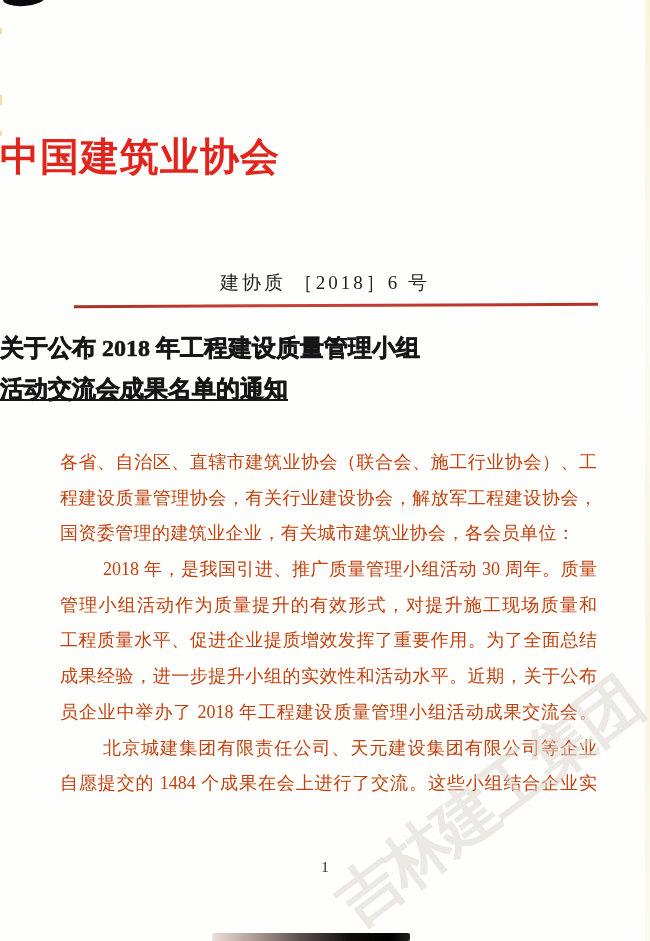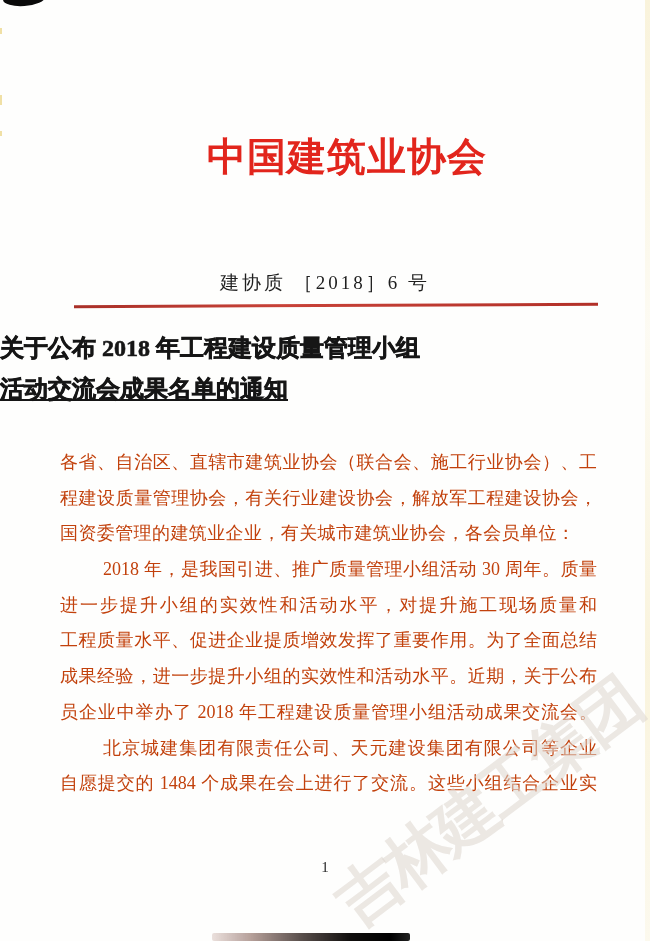--- a/index.html
+++ b/index.html
@@ -9,25 +9,23 @@
     height: 941px;
     background: #fefefd;
     overflow: hidden;
     font-family: "Liberation Serif", "DejaVu Serif", serif;
     color: var(--ink, #1f1f1f);
   }
 
   
   .org-name {
     position: absolute; top: 130px; left: 0; right: 0;
-    text-align: center;
     font-size: 39px; font-weight: 700;
     letter-spacing: 1px;
     color: var(--header_red, #e2251c);
-    padding-left: 44px;
   }
   .doc-type-banner {
     position: absolute; top: 191px; left: 0; right: 0;
     text-align: center;
     font-size: 44px; font-weight: 900;
     color: var(--banner_red, #ee1b10);
     -webkit-text-stroke: 1.3px var(--banner_red, #ee1b10);
   }
   .doc-number {
     position: absolute; top: 270px; left: 0; right: 0;
@@ -127,21 +125,21 @@
   <div class="red-rule"></div>
 
   <div class="notice-title l1">关于公布 2018 年工程建设质量管理小组</div>
   <div class="notice-title l2">活动交流会成果名单的通知</div>
 
   <div class="body-text" id="body-lines">
       <div class="line">各省、自治区、直辖市建筑业协会（联合会、施工行业协会）、工</div>
       <div class="line">程建设质量管理协会，有关行业建设协会，解放军工程建设协会，</div>
       <div class="line para-end">国资委管理的建筑业企业，有关城市建筑业协会，各会员单位：</div>
       <div class="line indent">2018 年，是我国引进、推广质量管理小组活动 30 周年。质量</div>
-      <div class="line">进一步提升小组的实效性和活动水平，对提升施工现场质量和</div>
+      <div class="line">管理小组活动作为质量提升的有效形式，对提升施工现场质量和</div>
       <div class="line">工程质量水平、促进企业提质增效发挥了重要作用。为了全面总结</div>
       <div class="line">成果经验，进一步提升小组的实效性和活动水平。近期，关于公布</div>
       <div class="line">员企业中举办了 2018 年工程建设质量管理小组活动成果交流会。</div>
       <div class="line indent">北京城建集团有限责任公司、天元建设集团有限公司等企业</div>
       <div class="line">自愿提交的 1484 个成果在会上进行了交流。这些小组结合企业实</div>
     </div>
 
   <div class="watermark">吉林建工集团</div>
 
   <div class="page-number">1</div>

